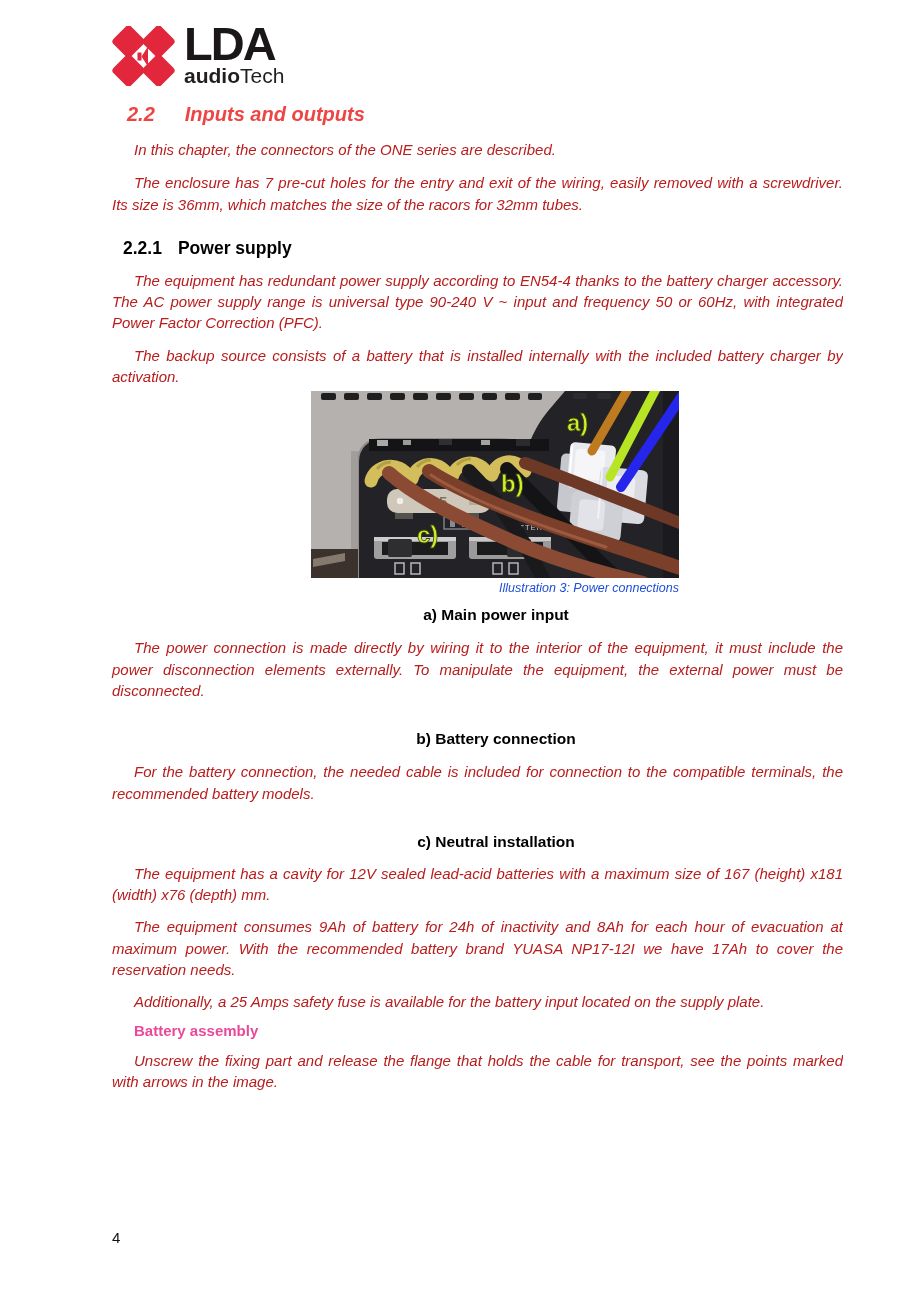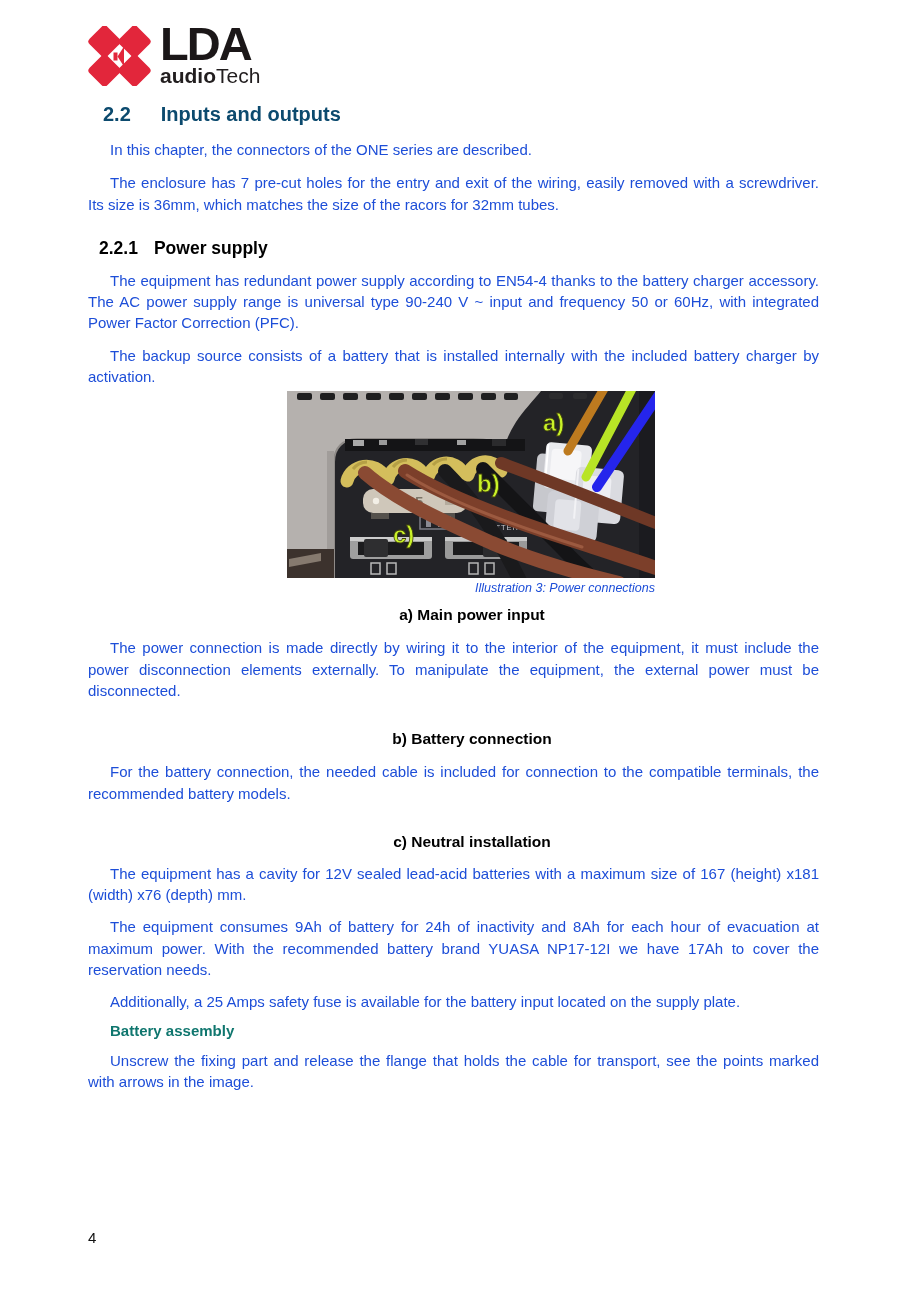--- a/index.html
+++ b/index.html
@@ -1,40 +1,40 @@
 <!DOCTYPE html>
 <html><head>
 <meta charset="utf-8">
 <style>
   * { margin:0; padding:0; box-sizing:border-box; }
   body { background:#ffffff; }
   .page {
     position:relative; width:819px; height:1301px; background:#ffffff;
-    font-family:"Liberation Sans", sans-serif; color:#151515; overflow:hidden;
+    font-family:"Liberation Sans", sans-serif; color:#151515; overflow:hidden;margin-left:24px;
   }
   .content { position:absolute; left:88px; top:0; width:731px; }
 
   
   .logo { margin-top:26px; display:flex; align-items:flex-start; height:60px; }
   .logo-text { margin-left:9px; display:flex; flex-direction:column; }
   .logo-brand { font-size:47px; font-weight:bold; letter-spacing:-2px; line-height:40px; color:#1b1718; margin-top:-2px;}
   .logo-sub { font-size:21px; color:#221e1f; line-height:21px; margin-top:1px; letter-spacing:0px;}
   .logo-sub .b { font-weight:bold; }
 
   
-  h2.sec { margin:16px 0 0 15px; font-size:20px; line-height:24px; font-weight:bold; color:#0c4a6e; }
+  h2.sec { margin:16px 0 0 15px; font-size:20px; line-height:24px; font-weight:bold; color:#ef4444;font-style:italic; }
   h2.sec .num { display:inline-block; margin-right:30px; }
   h3.sec { margin:22px 0 0 11px; font-size:17.5px; line-height:22px; font-weight:bold; color:#000; }
   h3.sec .num { display:inline-block; margin-right:16px; }
   h4.sub { margin:28px 0 0 37px; font-size:15.5px; line-height:19px; font-weight:bold; color:#000;text-align:center; }
   h4.first { margin-top:9px; }
-  h5.inline-head { margin:8px 0 0 22px; font-size:15px; line-height:20px; font-weight:bold; color:#0f766e; }
-
-  
-  p.body { margin-top:12px; font-size:15px; line-height:21.3px; text-align:justify; text-indent:22px; color:#1d4ed8; }
+  h5.inline-head { margin:8px 0 0 22px; font-size:15px; line-height:20px; font-weight:bold; color:#ec4899; }
+
+  
+  p.body { margin-top:12px; font-size:15px; line-height:21.3px; text-align:justify; text-indent:22px; color:#b91c1c;font-style:italic; }
   p.tight { margin-top:11px; }
   p.after-head { margin-top:13px; }
   .bold { font-weight:bold; }
 
   
   .figure { margin:4px 0 0 199px; width:368px; }
   .photo { display:block; width:368px; height:187px; }
   .caption { margin-top:3px; text-align:right; font-size:12.5px; font-style:italic; color:#1d4ed8; line-height:15px; }
 
   .page-number { position:absolute; left:88px; top:1229px; font-size:15px; color:#111; }

